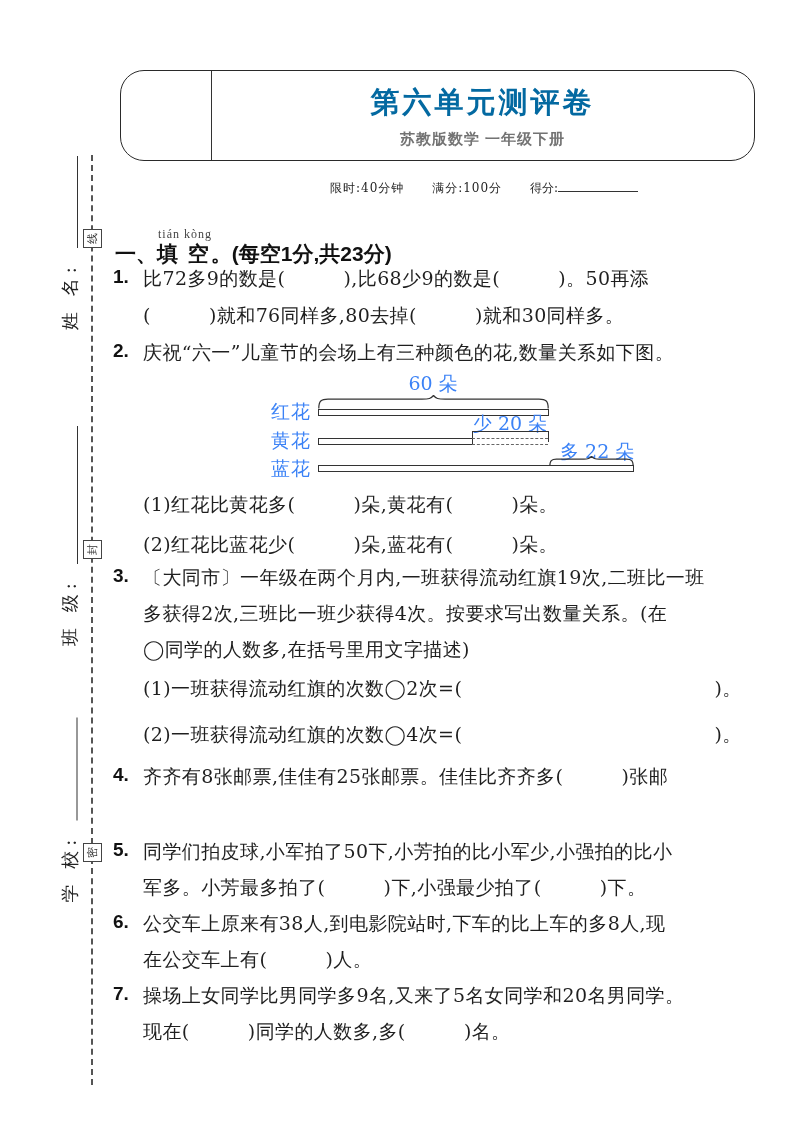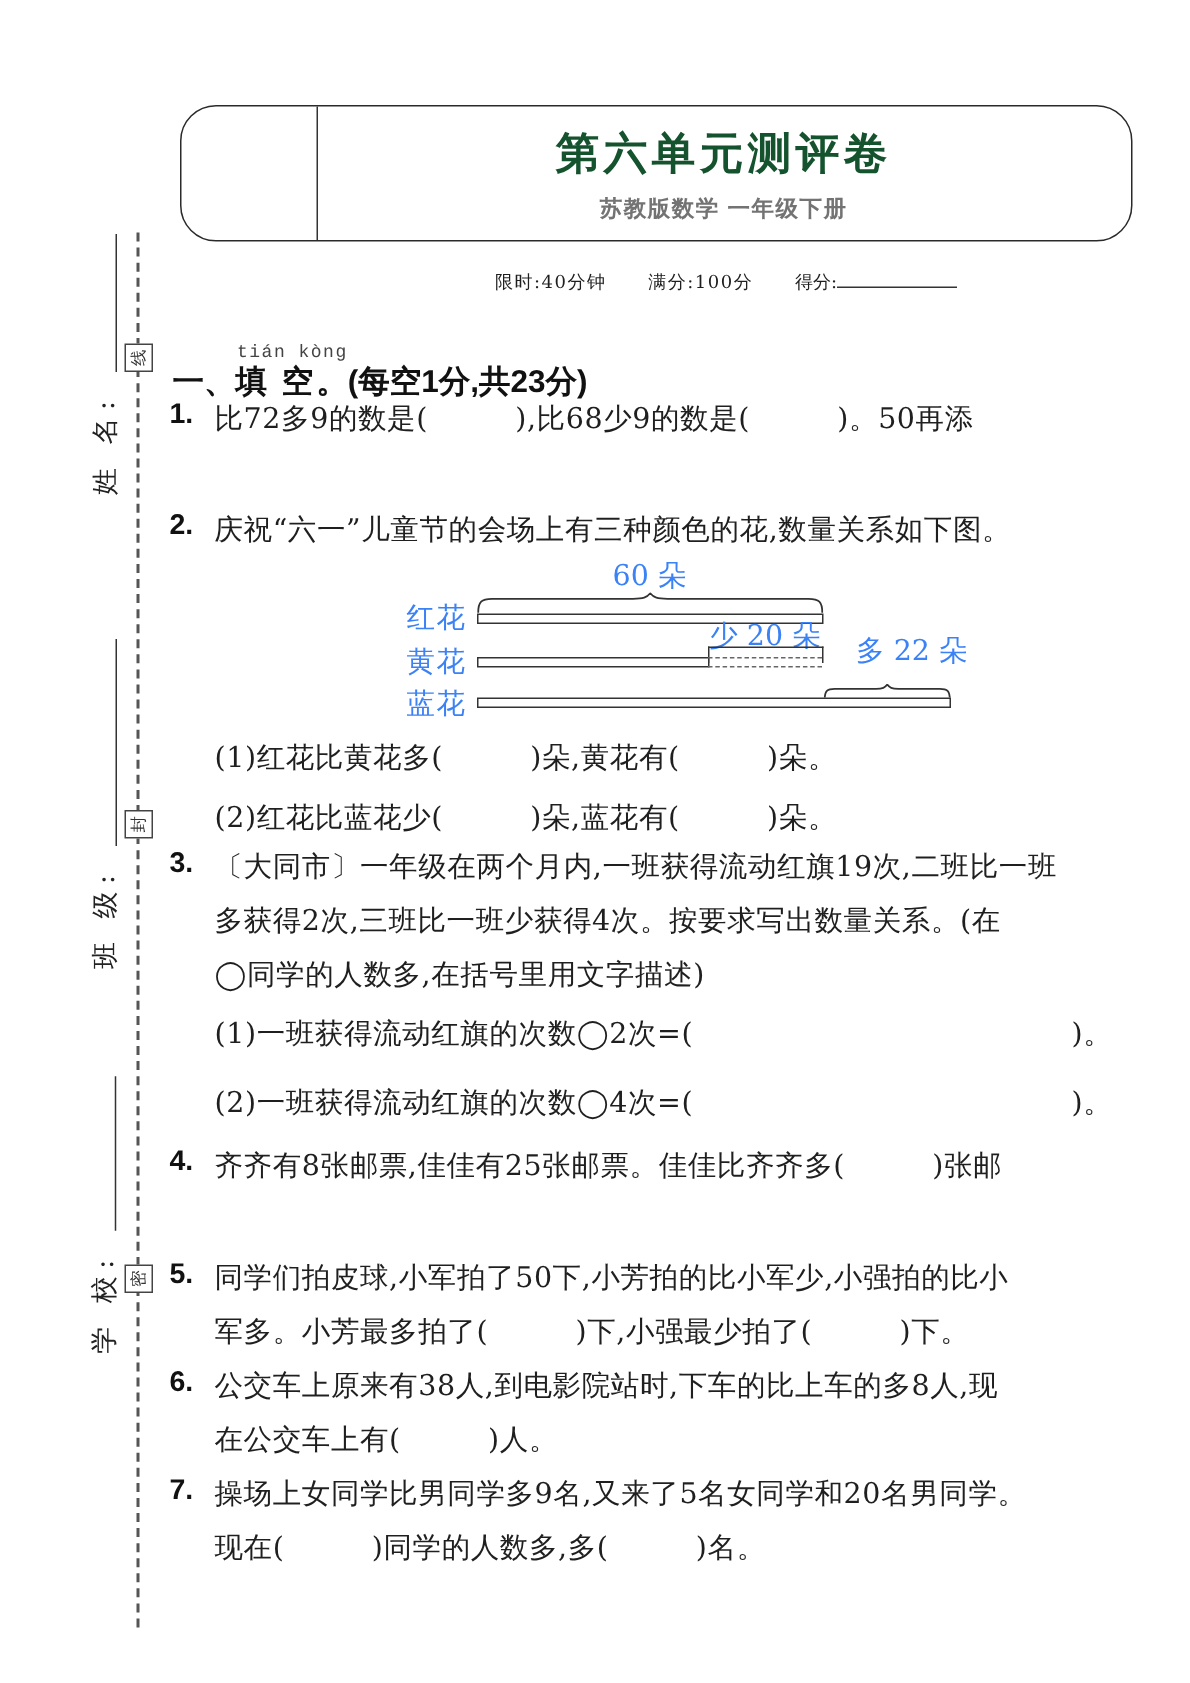--- a/index.html
+++ b/index.html
@@ -27,54 +27,54 @@
   #mfield-2{width:185px;left:-23px;top:797px}
   #mfield-2 .wline{width:112px}
   
   .titlebox{position:absolute;left:120px;top:70px;width:633px;height:89px;
     border:1.6px solid #2a2a2a;border-radius:24px;background:#fff;}
   .titlebox .divider{position:absolute;left:90px;top:0;height:100%;width:0;
     border-left:1.2px solid #333;}
   .titlebox .tcell{position:absolute;left:90px;right:0;top:0;bottom:0;
     display:flex;flex-direction:column;align-items:center;justify-content:center;}
   .main-title{font-family:"Liberation Sans",sans-serif;font-weight:700;
-    font-size:29px;letter-spacing:3px;color:#14532d;}
+    font-size:29px;letter-spacing:3px;color:#0369a1;}
   .sub-title{font-family:"Liberation Sans",sans-serif;font-weight:700;
     font-size:15px;letter-spacing:1px;color:#737373;margin-top:7px;}
   .infoline{position:absolute;left:330px;top:176px;font-size:12px;white-space:nowrap;}
   .infoline .seg{margin-right:24px;letter-spacing:1px;}
   .score-blank{display:inline-block;width:80px;height:15px;
     border-bottom:1.3px solid #333;}
   
   .sec1{position:absolute;left:115px;top:240px;font-family:"Liberation Sans",sans-serif;
     font-weight:700;font-size:21px;color:#111;white-space:nowrap;}
   .sec1 .term{position:relative;letter-spacing:2px;}
   .sec1 .pinyin{position:absolute;left:1px;top:-15px;font-size:12px;font-weight:400;
-    color:#444;letter-spacing:1px;font-family:Liberation Mono, monospace;}
+    color:#444;letter-spacing:1px;font-family:Liberation Serif, serif;}
   
   .q{position:absolute;left:143px;width:620px;font-size:19px;color:#1f1f1f;}
   .qnum{position:absolute;left:-30px;top:0;font-family:"Liberation Sans",sans-serif;
     font-weight:700;font-size:19px;color:#111;}
   .tline{white-space:nowrap;height:37px;letter-spacing:0.4px;}
   #q1{top:266px}
   #q2intro{top:340px}
   #q2subs{top:492px}#q2subs .tline{height:40px}
   #q3{top:565px}#q3 .tline{height:36px}
   #q3subs{top:676px}#q3subs .tline{height:46px;font-size:19px;}
   #q4{top:764px}
   #q5{top:839px}#q5 .tline{height:36px}
   #q6{top:911px}#q6 .tline{height:36px}
   #q7{top:983px}#q7 .tline{height:36px}
   
   .dg-label{position:absolute;font-size:19px;color:#3b82f6;white-space:nowrap;}
   .dg-flower{width:50px;text-align:right;left:261px;letter-spacing:1px;}
   #dg-red-label{top:399px}#dg-yellow-label{top:428px}#dg-blue-label{top:456px}
   #dg-total{left:318px;width:230px;text-align:center;top:371px;}
   #dg-less{left:470px;width:80px;text-align:center;top:411px;}
-  #dg-more{left:560px;width:85px;text-align:right;top:421px;}
+  #dg-more{left:560px;width:85px;text-align:left;top:439px;}
   .bar{position:absolute;height:7px;background:#fff;border:1px solid #333;
     box-sizing:border-box;}
   #bar-red{left:318px;top:409px;width:231px;}
   #bar-yellow{left:318px;top:438px;width:155px;}
   #bar-blue{left:318px;top:465px;width:316px;}
   #dash-ext{position:absolute;left:472px;top:438px;width:76px;height:7px;
     border-top:1px dashed #666;border-bottom:1px dashed #666;box-sizing:border-box;}
   #bracket20{position:absolute;left:472px;top:431px;width:77px;height:11px;
     border-top:1px solid #333;border-left:1px solid #333;border-right:1px solid #333;
     box-sizing:border-box;}
@@ -125,20 +125,21 @@
 </div>
 
 <div class="sec1">
   <span>一、</span><span class="term"><span class="pinyin">tián kòng</span><span>填 空</span></span><span>。(每空1分,共23分)</span>
 </div>
 
 <div class="q" id="q1">
   <span class="qnum">1.</span>
   <div>
       <div class="tline">比72多9的数是(　　　),比68少9的数是(　　　)。50再添</div>
+      <div class="tline">(　　　)就和76同样多,80去掉(　　　)就和30同样多。</div>
     </div>
 </div>
 
 <div class="q" id="q2intro">
   <span class="qnum">2.</span>
   <div>
       <div class="tline">庆祝“六一”儿童节的会场上有三种颜色的花,数量关系如下图。</div>
     </div>
 </div>
 

